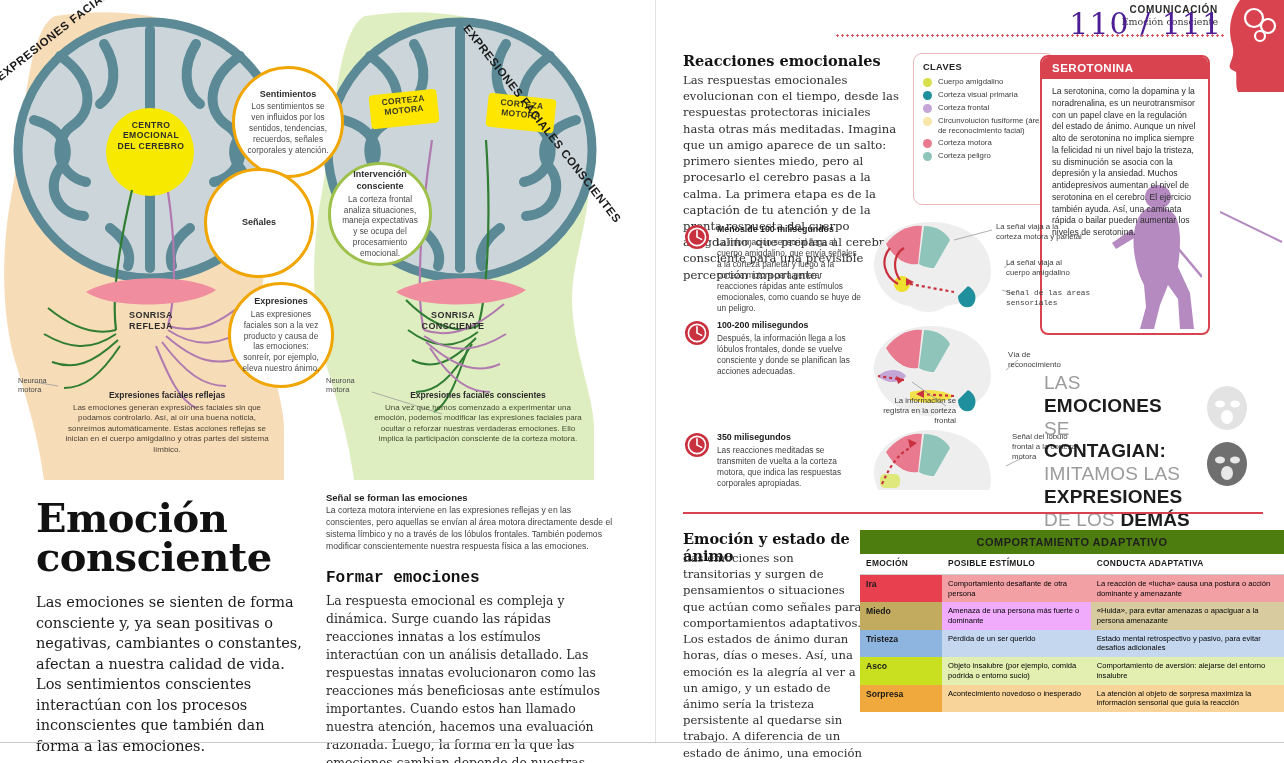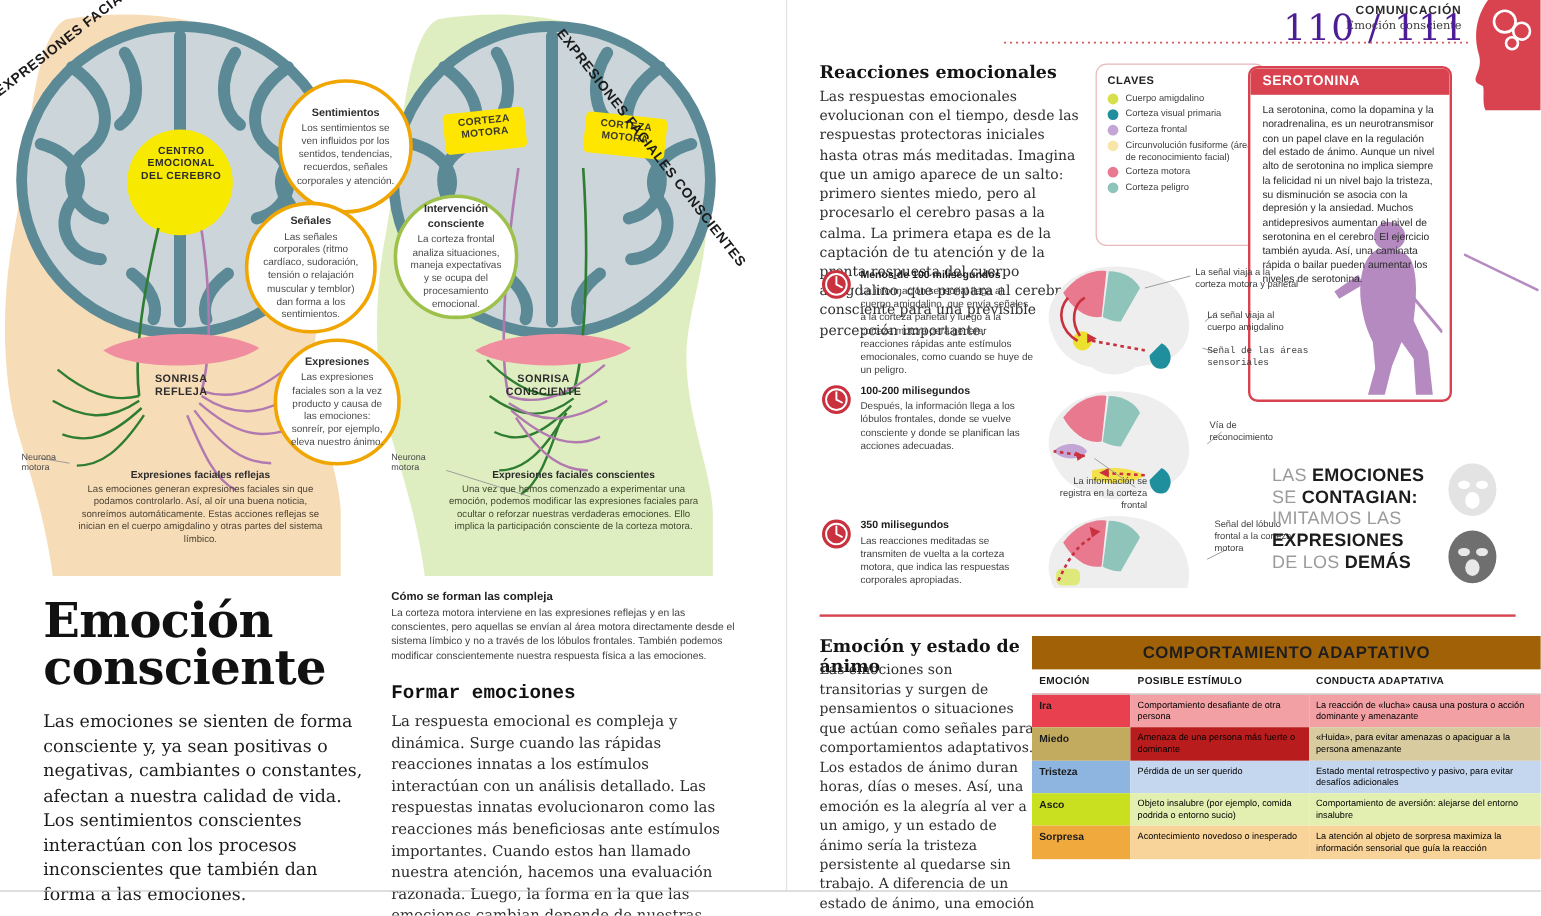--- a/index.html
+++ b/index.html
@@ -121,30 +121,30 @@
 
   .step { position: absolute; width: 178px; }
   .step .clock { position: absolute; left: 0; top: 0; width: 26px; height: 26px; }
   .step .stx { font-size: 8.3px; line-height: 1.33; color: #3f3f3f; }
   .step .stx b { color: #1c1c1c; font-size: 8.8px; }
   .step .ind { padding-left: 33px; }
 
   .lead-lbl { position: absolute; font-size: 7.8px; line-height: 1.30; color: #3d3d3d; }
 
   .contagian {
-    position: absolute; left: 384px; top: 388px; width: 150px;
-    font-size: 15px; line-height: 1.20; letter-spacing: .2px; color: #9b9b9b; margin-left: 16px;
+    position: absolute; left: 384px; top: 372px; width: 150px;
+    font-size: 19px; line-height: 1.20; letter-spacing: .2px; color: #9b9b9b;
   }
   .contagian b { color: #1c1c1c; }
 
   .adap-wrap { position: absolute; left: 200px; top: 530px; width: 424px; }
   table.adap { border-collapse: collapse; width: 100%; }
   table.adap td, table.adap th { padding: 4px 6px; vertical-align: top; text-align: left; }
   table.adap .t-head td {
-    background: #a16207; text-align: center; font-size: 14px; font-weight: bold;
+    background: #4d7c0f; text-align: center; font-size: 11px; font-weight: bold;
     letter-spacing: .5px; color: #1e1e1e; padding: 5px;
   }
   table.adap .c-head td {
     background: #fff; font-size: 8.4px; font-weight: bold; letter-spacing: .3px;
     color: #1a1a1a; border-bottom: 1px solid #cfcfcf; padding-bottom: 5px;
   }
   table.adap tbody td { font-size: 7.6px; line-height: 1.28; }
   table.adap tbody td.emo { font-size: 8.6px; font-weight: bold; color: #1a1a1a; width: 82px; }
 
   .rule-red { position: absolute; height: 2px; background: #d8434f; }
@@ -287,21 +287,20 @@
       <div class="rot-label rot-reflex">EXPRESIONES FACIALES REFLEJAS</div>
       <div class="rot-label rot-consc">EXPRESIONES FACIALES CONSCIENTES</div>
 
       
       <div class="callout c-orange" style="left:232px; top:66px; width:112px; height:112px;">
         <span class="c-title">Sentimientos</span>
         <span>Los sentimientos se ven influidos por los sentidos, tendencias, recuerdos, señales corporales y atención.</span>
       </div>
       <div class="callout c-orange" style="left:204px; top:168px; width:110px; height:110px;">
         <span class="c-title">Señales</span>
-        <span>Las señales corporales (ritmo cardíaco, sudoración, tensión o relajación muscular y temblor) dan forma a los sentimientos.</span>
       </div>
       <div class="callout c-orange" style="left:228px; top:282px; width:106px; height:106px;">
         <span class="c-title">Expresiones</span>
         <span>Las expresiones faciales son a la vez producto y causa de las emociones: sonreír, por ejemplo, eleva nuestro ánimo.</span>
       </div>
       <div class="callout c-green" style="left:328px; top:162px; width:104px; height:104px;">
         <span class="c-title">Intervención consciente</span>
         <span>La corteza frontal analiza situaciones, maneja expectativas y se ocupa del procesamiento emocional.</span>
       </div>
 
@@ -326,21 +325,21 @@
       </div>
     </div>
 
     <div class="headline">
       <div>Emoción</div>
       <div>consciente</div>
     </div>
     <div class="lead">Las emociones se sienten de forma consciente y, ya sean positivas o negativas, cambiantes o constantes, afectan a nuestra calidad de vida. Los sentimientos conscientes interactúan con los procesos inconscientes que también dan forma a las emociones.</div>
 
     <div class="col2">
-      <h4>Cómo se forman las compleja</h4>
+      <h4>Señal se forman las emociones</h4>
       <p class="small-p">La corteza motora interviene en las expresiones reflejas y en las conscientes, pero aquellas se envían al área motora directamente desde el sistema límbico y no a través de los lóbulos frontales. También podemos modificar conscientemente nuestra respuesta física a las emociones.</p>
       <h3>Formar emociones</h3>
       <p class="body-p">La respuesta emocional es compleja y dinámica. Surge cuando las rápidas reacciones innatas a los estímulos interactúan con un análisis detallado. Las respuestas innatas evolucionaron como las reacciones más beneficiosas ante estímulos importantes. Cuando estos han llamado nuestra atención, hacemos una evaluación razonada. Luego, la forma en la que las emociones cambian depende de nuestras tendencias, experiencias pasadas y cómo evaluamos los flujos de información.</p>
     </div>
   </div>
 
   <div class="gutter"></div>
 
   <div class="right-page">
 
@@ -535,21 +534,21 @@
             <td>CONDUCTA ADAPTATIVA</td>
           </tr>
 
           <tr>
             <td class="emo" style="background:#e8404f;">Ira</td>
             <td style="background:#f3a0a4;">Comportamiento desafiante de otra persona</td>
             <td style="background:#f3a0a4;">La reacción de «lucha» causa una postura o acción dominante y amenazante</td>
           </tr>
           <tr>
             <td class="emo" style="background:#c2ab5e;">Miedo</td>
-            <td style="background:#b91c1c;">Amenaza de una persona más fuerte o dominante</td>
+            <td style="background:#f0abfc;">Amenaza de una persona más fuerte o dominante</td>
             <td style="background:#d8cba0;">«Huida», para evitar amenazas o apaciguar a la persona amenazante</td>
           </tr>
           <tr>
             <td class="emo" style="background:#8eb4e0;">Tristeza</td>
             <td style="background:#c5d7ef;">Pérdida de un ser querido</td>
             <td style="background:#c5d7ef;">Estado mental retrospectivo y pasivo, para evitar desafíos adicionales</td>
           </tr>
           <tr>
             <td class="emo" style="background:#c8e020;">Asco</td>
             <td style="background:#e3efb0;">Objeto insalubre (por ejemplo, comida podrida o entorno sucio)</td>

